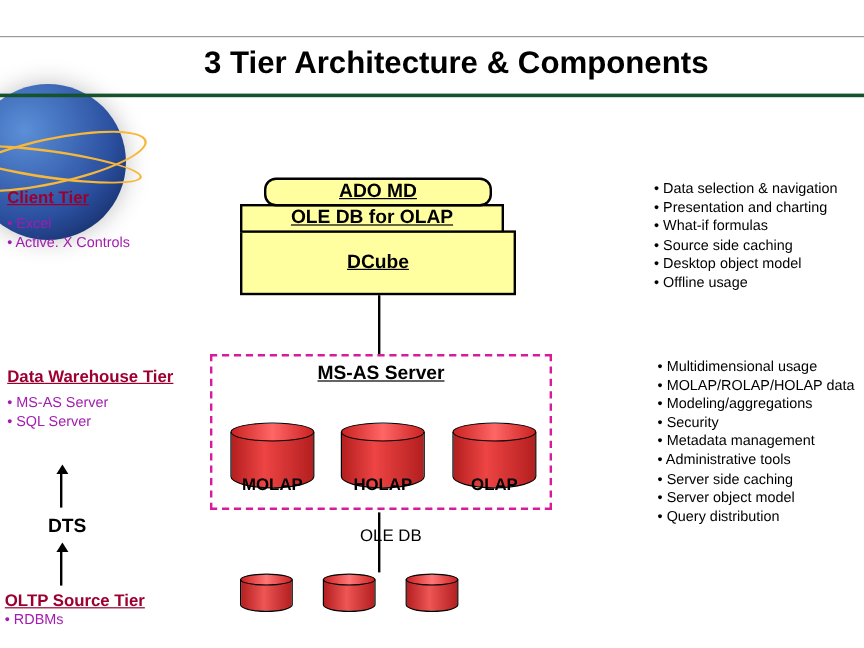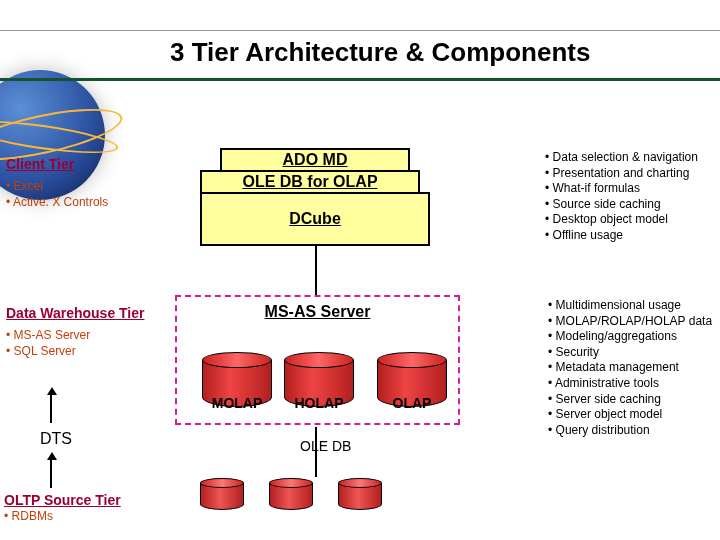--- a/index.html
+++ b/index.html
@@ -42,21 +42,21 @@
     color: #000;
   }
   .sec-title {
     font-size: 14px;
     font-weight: bold;
     color: #9c0031;
     text-decoration: underline;
   }
   .sub-list {
     font-size: 12px;
-    color: #c2410c;
+    color: #a21caf;
     line-height: 1.35;
   }
   .sub-list span { display: block; }
   .sub-list span::before { content: "• "; }
   .right-list {
     font-size: 12px;
     color: #000;
     line-height: 1.3;
   }
   .right-list span { display: block; white-space: nowrap; }
@@ -73,21 +73,21 @@
     background: #ffffa0;
     text-align: center;
     font-weight: bold;
     font-size: 16px;
     padding: 1px 0;
     margin-top: -2px;
     text-decoration: underline;
   }
   .stack1 .layer.top {
     margin-left: 20px; margin-right: 20px;
-    position: relative; z-index: 3;
+    position: relative; z-index: 3; border-radius: 10px;
   }
   .stack1 .layer.mid {
     margin-right: 10px;
     position: relative; z-index: 2;
   }
   .stack1 .layer.bot {
     position: relative; z-index: 1;
     padding: 16px 0;
   }
 
@@ -104,21 +104,21 @@
     text-align: center;
     font-weight: bold;
     font-size: 16px;
     text-decoration: underline;
   }
   .cyl {
     position: absolute;
     width: 70px; height: 55px;
     bottom: 16px;
   }
-  .cyl.c1 { left: 25px; }
+  .cyl.c1 { left: 15px; }
   .cyl.c2 { left: 107px; }
   .cyl.c3 { left: 200px; }
   .cyl .body {
     position: absolute;
     left: 0; right: 0; top: 8px; bottom: 0;
     background: linear-gradient(90deg, #b41f1f 0%, #e44 40%, #b41f1f 100%);
     border: 1px solid #000;
     border-radius: 0 0 35px 35px / 0 0 10px 10px;
   }
   .cyl .cap {
@@ -170,21 +170,21 @@
     width: 0;
     border-left: 2px solid #000;
   }
 
   
   .ct-block { position: absolute; left: 6px; top: 156px; width: 175px; }
   .dw-block { position: absolute; left: 6px; top: 305px; width: 160px; }
   .oltp-block{ position: absolute; left: 4px; top: 492px; width: 165px; }
   .dts-label {
     position: absolute; left: 40px; top: 430px;
-    font-weight: normal; font-size: 16px;
+    font-weight: bold; font-size: 16px;
   }
 
   
   .r1 { position: absolute; left: 545px; top: 150px; width: 175px; }
   .r2 { position: absolute; left: 548px; top: 298px; width: 172px; }
 
   
   .vc1 { left: 315px; top: 226px; height: 69px; }
   .vc2 { left: 315px; top: 427px; height: 50px; }
   

